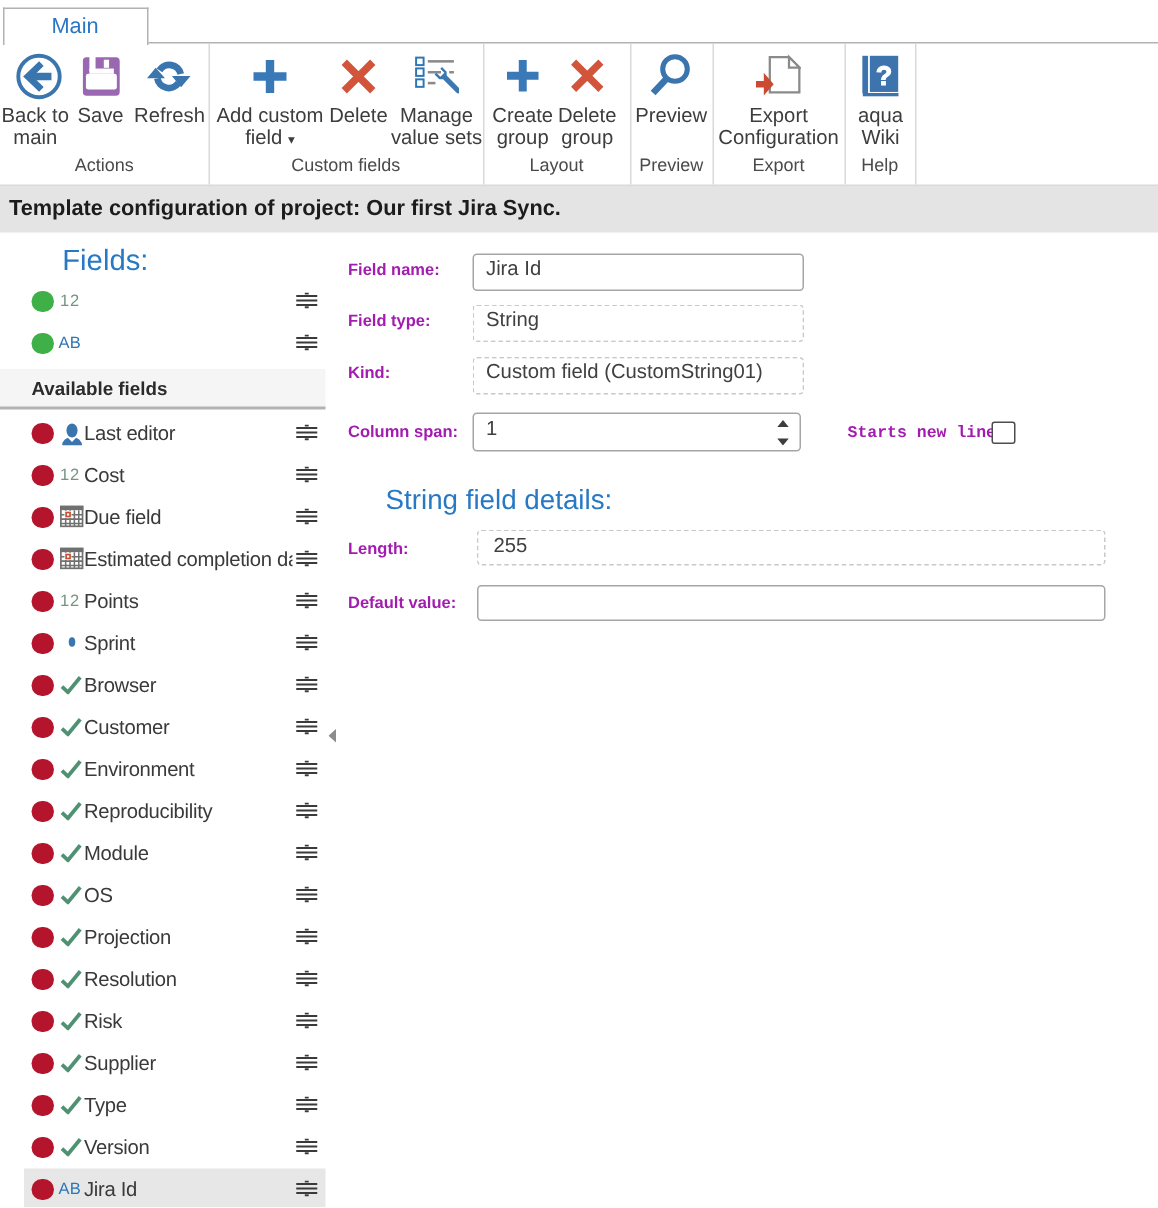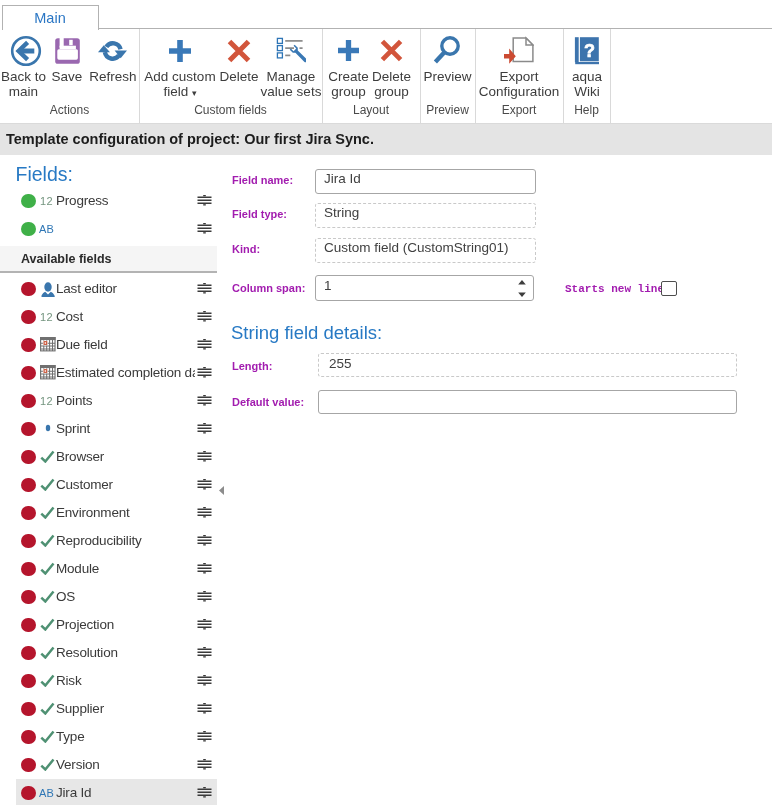--- a/index.html
+++ b/index.html
@@ -31,21 +31,21 @@
 .mini{position:absolute;left:40px;top:0;line-height:28px;font-size:11px;color:#74957f;letter-spacing:0.5px;}
 .miniab{position:absolute;left:39px;top:0;line-height:28px;font-size:11px;color:#2e76b5;letter-spacing:0.2px;}
 .drag{position:absolute;left:197px;top:8px;}
 .tico{position:absolute;}
 
 .flab{position:absolute;font-weight:bold;font-size:11px;line-height:12px;color:#a21caf;white-space:nowrap;}
 .tbox{position:absolute;border-radius:3px;font-size:13.5px;color:#404040;background:#fff;
   white-space:nowrap;box-sizing:border-box;padding-left:8px;}
 .solid{border:1px solid #a6a6a6;}
 .dash{border:1px dashed #c9c9c9;}
-.bluehead{position:absolute;color:#2779c4;}
+.bluehead{position:absolute;color:#2779c4;margin-left:26px;}
 </style>
 </head>
 <body>
 <div id="app">
 
   <div id="tabline"></div>
   <div id="tab">Main</div>
 
   <div class="sep" style="left:139px;"></div>
   <div class="sep" style="left:322px;"></div>
@@ -181,21 +181,20 @@
   <div class="abs" style="left:0;top:246px;width:217px;height:26px;background:#f5f5f5;"></div>
   <div class="abs" style="left:0;top:271px;width:217px;height:2px;background:#b3b3b3;"></div>
   <div class="abs" style="left:21px;top:253px;font-size:12.5px;line-height:13px;font-weight:bold;color:#2b2b2b;">Available fields</div>
 
   <div class="abs" style="left:16px;top:779px;width:201px;height:26px;background:#e7e7e7;"></div>
 
   <div id="rows">
   <div class="row" style="top:187px;">
         <span class="dot green"></span>
         <span class="mini">12</span>
-        <span class="lbl">Progress</span>
         <svg class="drag" width="15" height="12" viewBox="0 0 15 12">
           <path d="M0.5 2.3 H14.5 M0.5 5.3 H14.5 M0.5 8.3 H14.5" stroke="#3a3a3a" stroke-width="1.4"></path>
           <rect x="6.2" y="0" width="2.6" height="1.3" fill="#3a3a3a"></rect>
           <rect x="6.2" y="9.2" width="2.6" height="1.3" fill="#3a3a3a"></rect>
         </svg>
       </div>
   <div class="row" style="top:215px;">
         <span class="dot green"></span>
         <span class="miniab">AB</span>
         <svg class="drag" width="15" height="12" viewBox="0 0 15 12">

